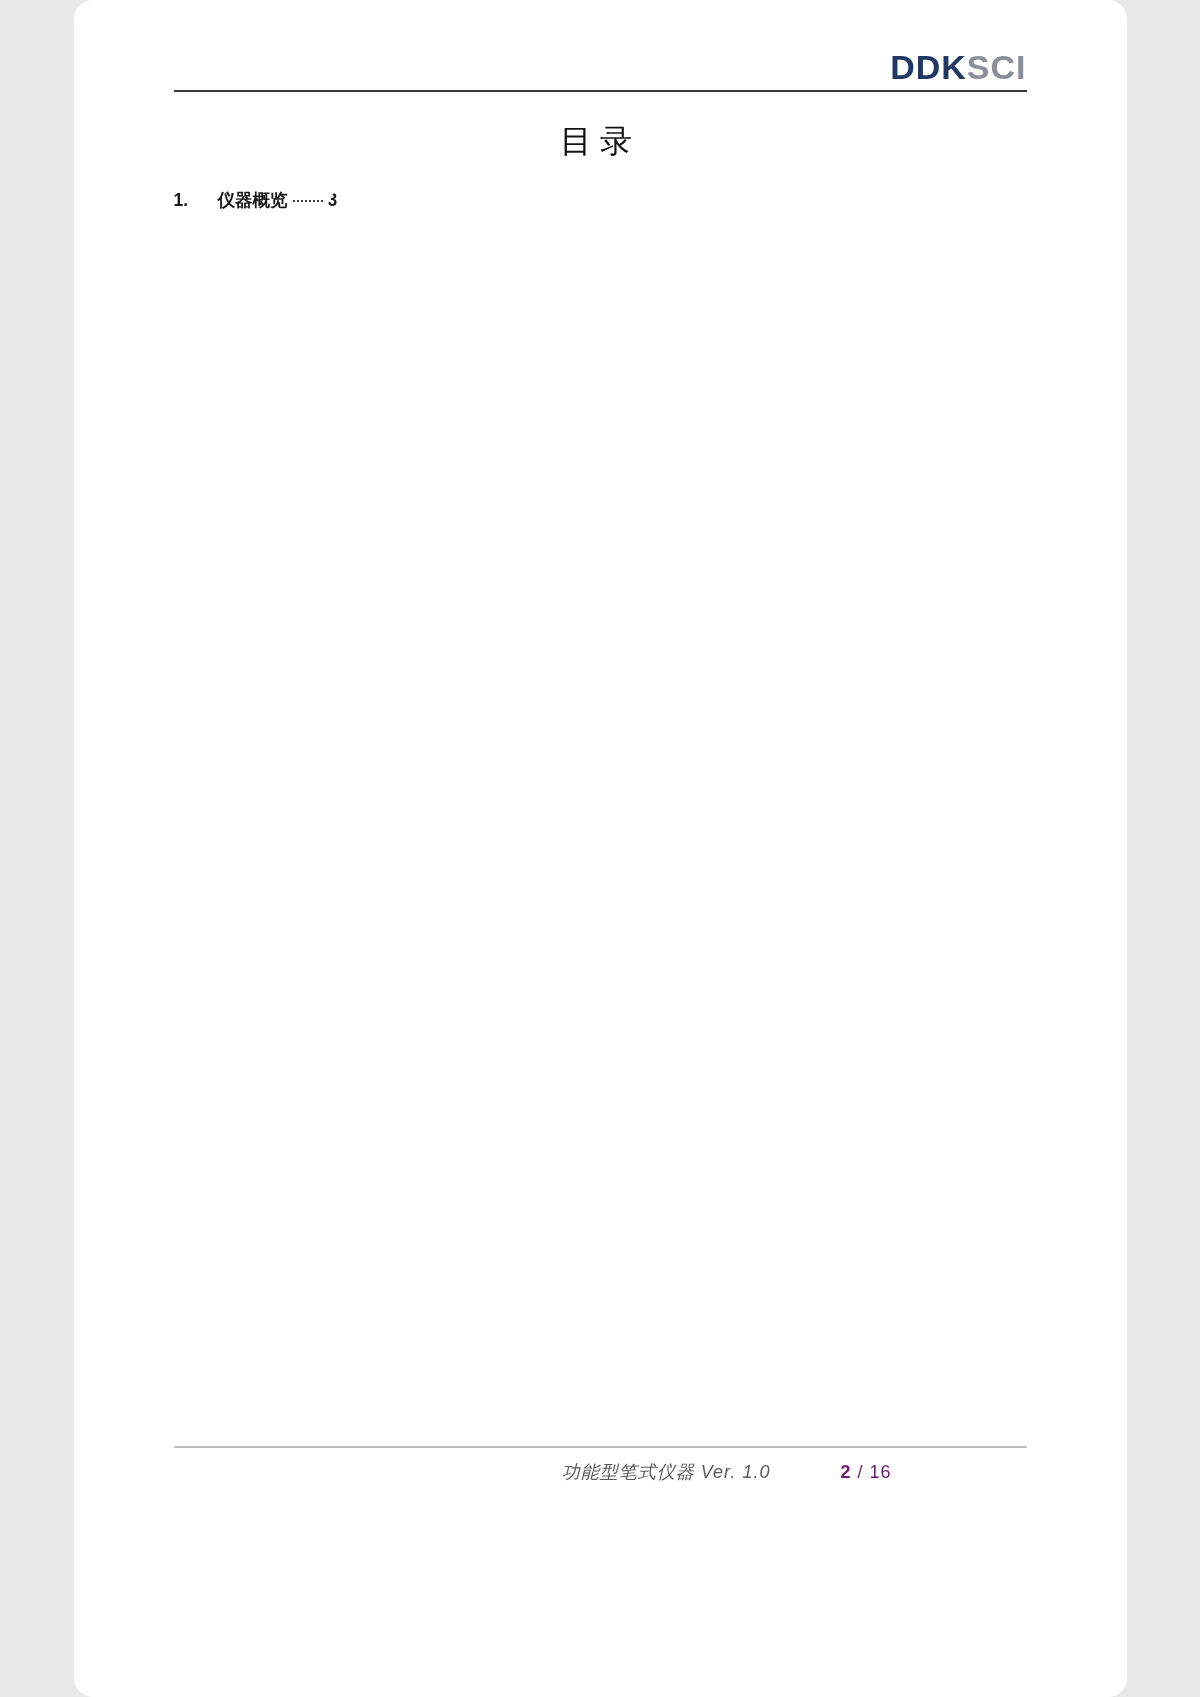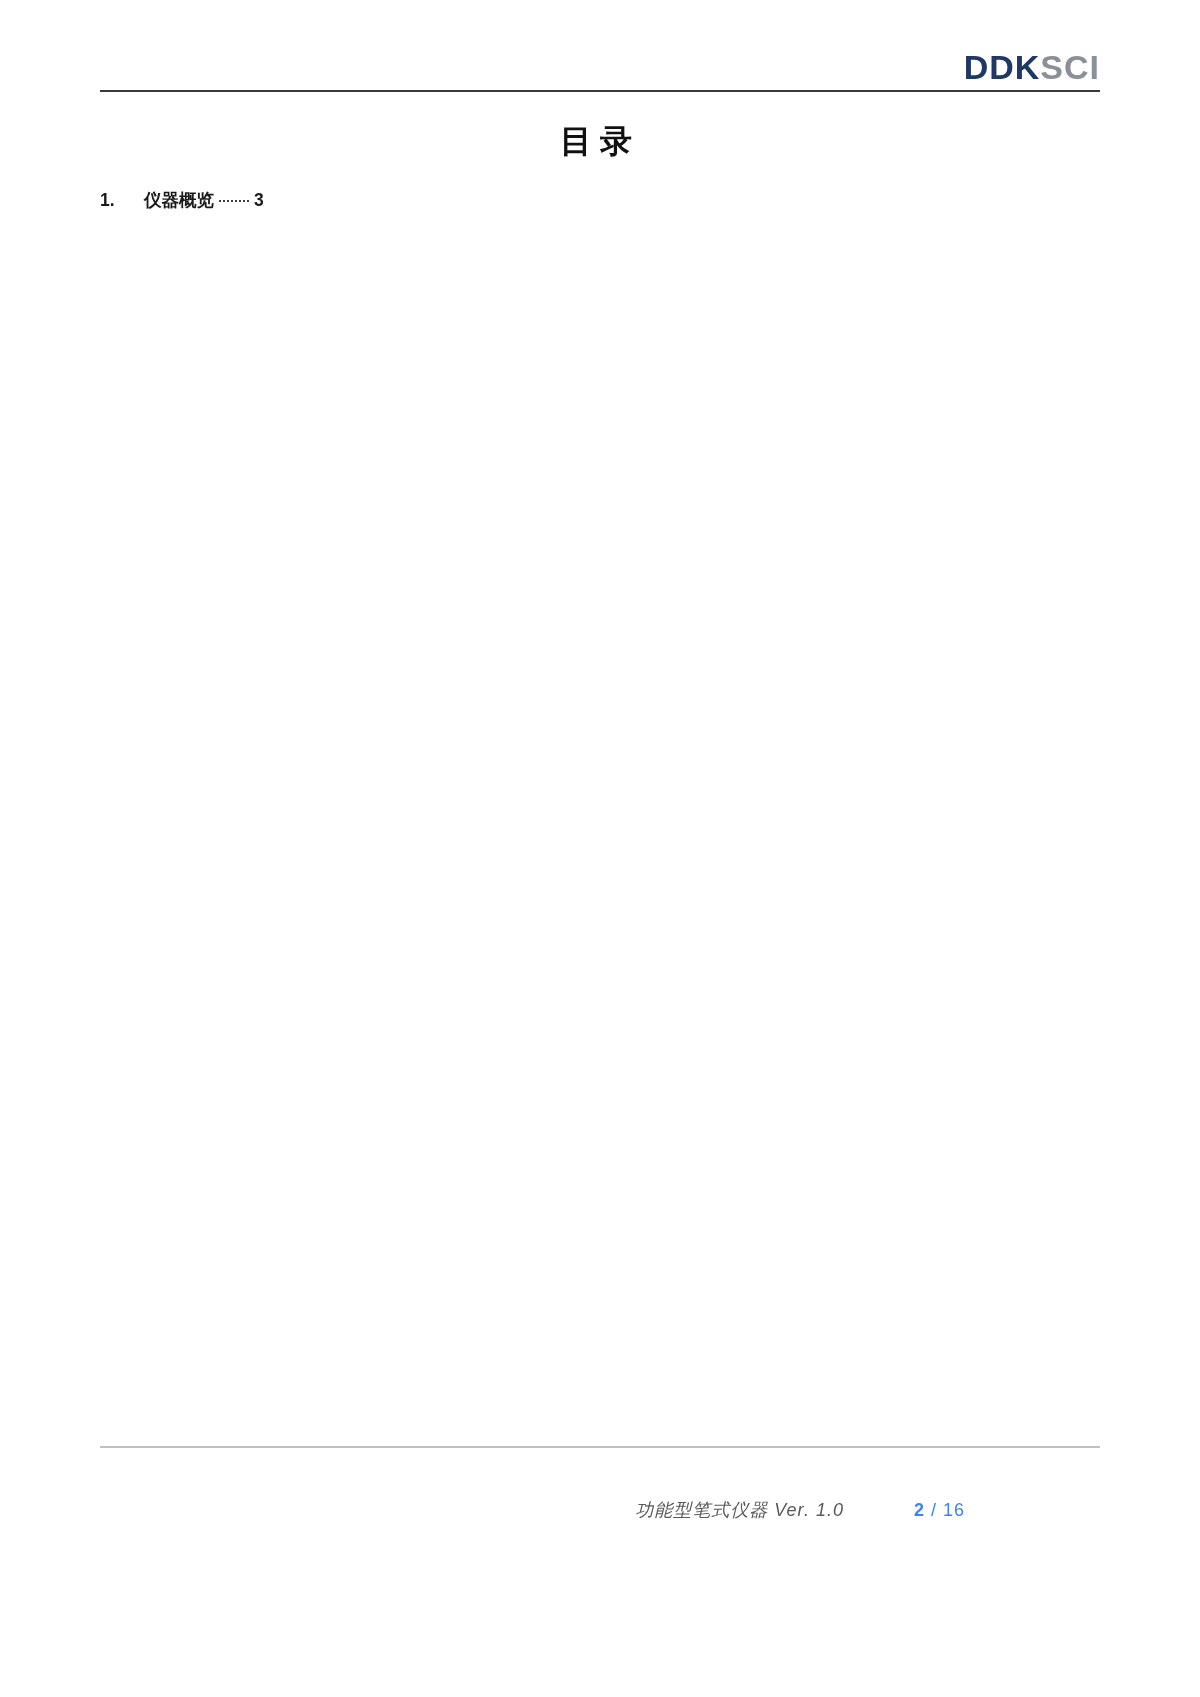--- a/index.html
+++ b/index.html
@@ -1,53 +1,54 @@
 <!DOCTYPE html>
 <html><head>
 <meta charset="utf-8">
 <style>
   * { margin:0; padding:0; box-sizing:border-box; }
   html,body { background:#e8e8e8; }
   .page {
     position:relative;
-    width:1200px; height:1697px;
+    width:1053px; height:1697px;
     margin:0 auto;
     background:#ffffff;
     font-family:"Liberation Sans", sans-serif;
     color:#1a1a1a;
     overflow:hidden;
+    border-radius:19px;
   }
   .content { position:relative; z-index:1; padding:0 100px; }
 
   
   .header { padding-top:50px; border-bottom:2px solid #3a3a3a; padding-bottom:6px; }
   .logo { text-align:right; font-size:34px; font-weight:700; letter-spacing:1px; line-height:1; }
   .logo-dark { color:#1f3864; }
   .logo-gray { color:#8a8f98; }
 
   
-  .doc-title { text-align:center; font-size:32px; font-weight:700; letter-spacing:8px; margin:28px 0 24px; color:#111; }
+  .doc-title { text-align:center; font-size:32px; font-weight:400; letter-spacing:8px; margin:28px 0 24px; color:#111; }
 
   
   .toc { position:relative; z-index:1; }
   .toc-row { display:flex; align-items:baseline; margin-bottom:14px; font-size:17.5px; line-height:1.45; }
   .toc-row.l1 { font-weight:700; margin-top:14px; }
   .toc-row .num { flex:none; }
   .l1 .num { display:inline-block; width:44px; }
   .l1 .num:empty { width:0; }
   .toc-row .label { flex:none; white-space:nowrap;font-family:Liberation Mono, monospace; }
   .toc-row .leader { flex:1 1 auto; border-bottom:2px dotted #3c3c3c; margin:0 5px; transform:translateY(-4px); min-width:30px; }
   .toc-row .page { flex:none; }
 
   
   .footer { position:absolute; left:100px; right:100px; top:1446px; z-index:1; }
   .footer-rule { border-top:2px solid #bfbfbf; }
   .footer-row { display:flex; justify-content:flex-end; align-items:baseline; gap:70px; padding:12px 135px 0 0; font-size:18px; }
-  .doc-meta { font-style:italic; color:#595959; letter-spacing:1px;margin-top:38px; }
-  .page-ind { color:#3b82f6; letter-spacing:1px; }
+  .doc-meta { font-style:italic; color:#595959; letter-spacing:1px; }
+  .page-ind { color:#701a75; letter-spacing:1px; }
   .page-ind b { font-weight:700; }
 
   
   .watermark { position:absolute; left:372px; top:602px; z-index:0; pointer-events:none; }
   .wm-text { font-family:"Liberation Sans", sans-serif; font-weight:700; }
 </style>
 </head>
 <body>
 
 <div class="page">

